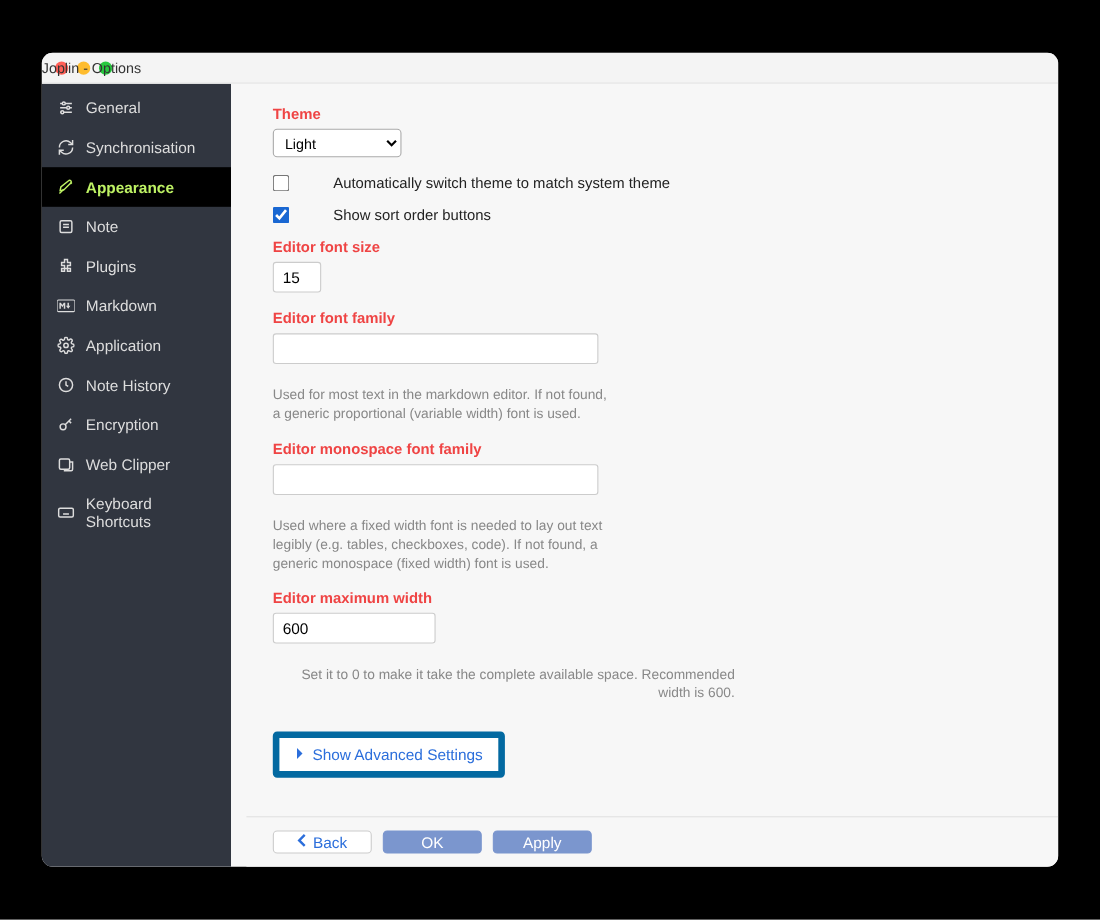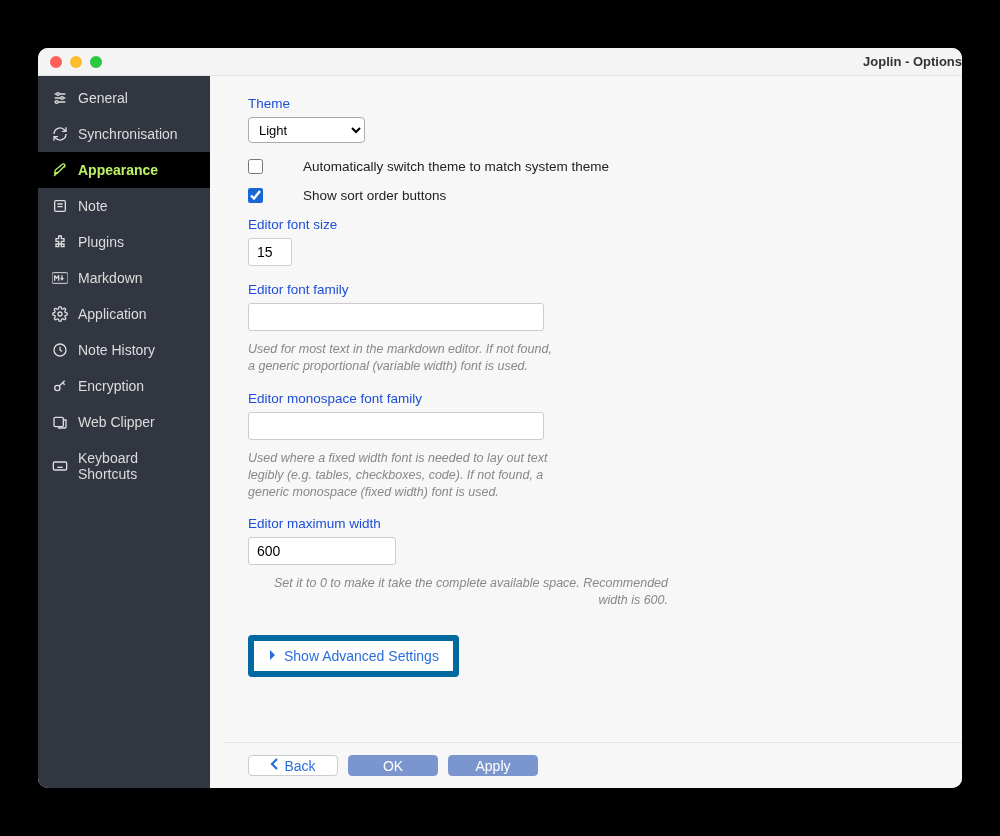--- a/index.html
+++ b/index.html
@@ -35,23 +35,23 @@
       gap: 8px;
       padding-left: 12px;
     }
     .light { width: 12px; height: 12px; border-radius: 50%; }
     .light.red { background: #ff5f57; }
     .light.yellow { background: #febc2e; }
     .light.green { background: #28c840; }
     .title {
       position: absolute;
       left: 0; right: 0;
-      text-align: right;
+      text-align: left;
       font-size: 13px;
-      font-weight: 700;
+      font-weight: 400;
       color: #333;
       pointer-events: none;
     }
     .body {
       flex: 1;
       display: flex;
       min-height: 0;
       gap: 14px;
     }
     .sidebar {
@@ -92,23 +92,24 @@
       min-width: 0;
     }
     .scroll-area {
       flex: 1;
       overflow-y: auto;
       padding: 20px 24px 10px 24px;
     }
     .field-group { margin-bottom: 16px; }
     .field-label {
       font-size: 13.5px;
-      color: #1d4ed8;
+      color: #ef4444;
       margin-bottom: 6px;
       display: block;
+      font-weight: bold;
     }
     select.theme-select {
       width: 117px;
       height: 26px;
       font-size: 13px;
       border: 1px solid #aaa;
       border-radius: 4px;
       background: #fff;
       padding: 0 6px;
     }
@@ -133,22 +134,21 @@
       padding: 5px 8px;
       font-size: 14px;
       background: #fff;
     }
     input.text-input.small { width: 44px; }
     input.text-input.medium { width: 148px; }
     input.text-input.wide { width: 296px; }
     .desc {
       font-size: 12.5px;
       color: #888;
-      font-style: italic;
-      margin-top: 10px;
+      margin-top: 20px;
       max-width: 310px;
       line-height: 1.35;
     }
     .desc.wide { max-width: 420px; text-align: right; }
     .adv-btn {
       display: inline-flex;
       align-items: flex-end;
       gap: 6px;
       border: 6px solid #0369a1;
       background: #fff;

